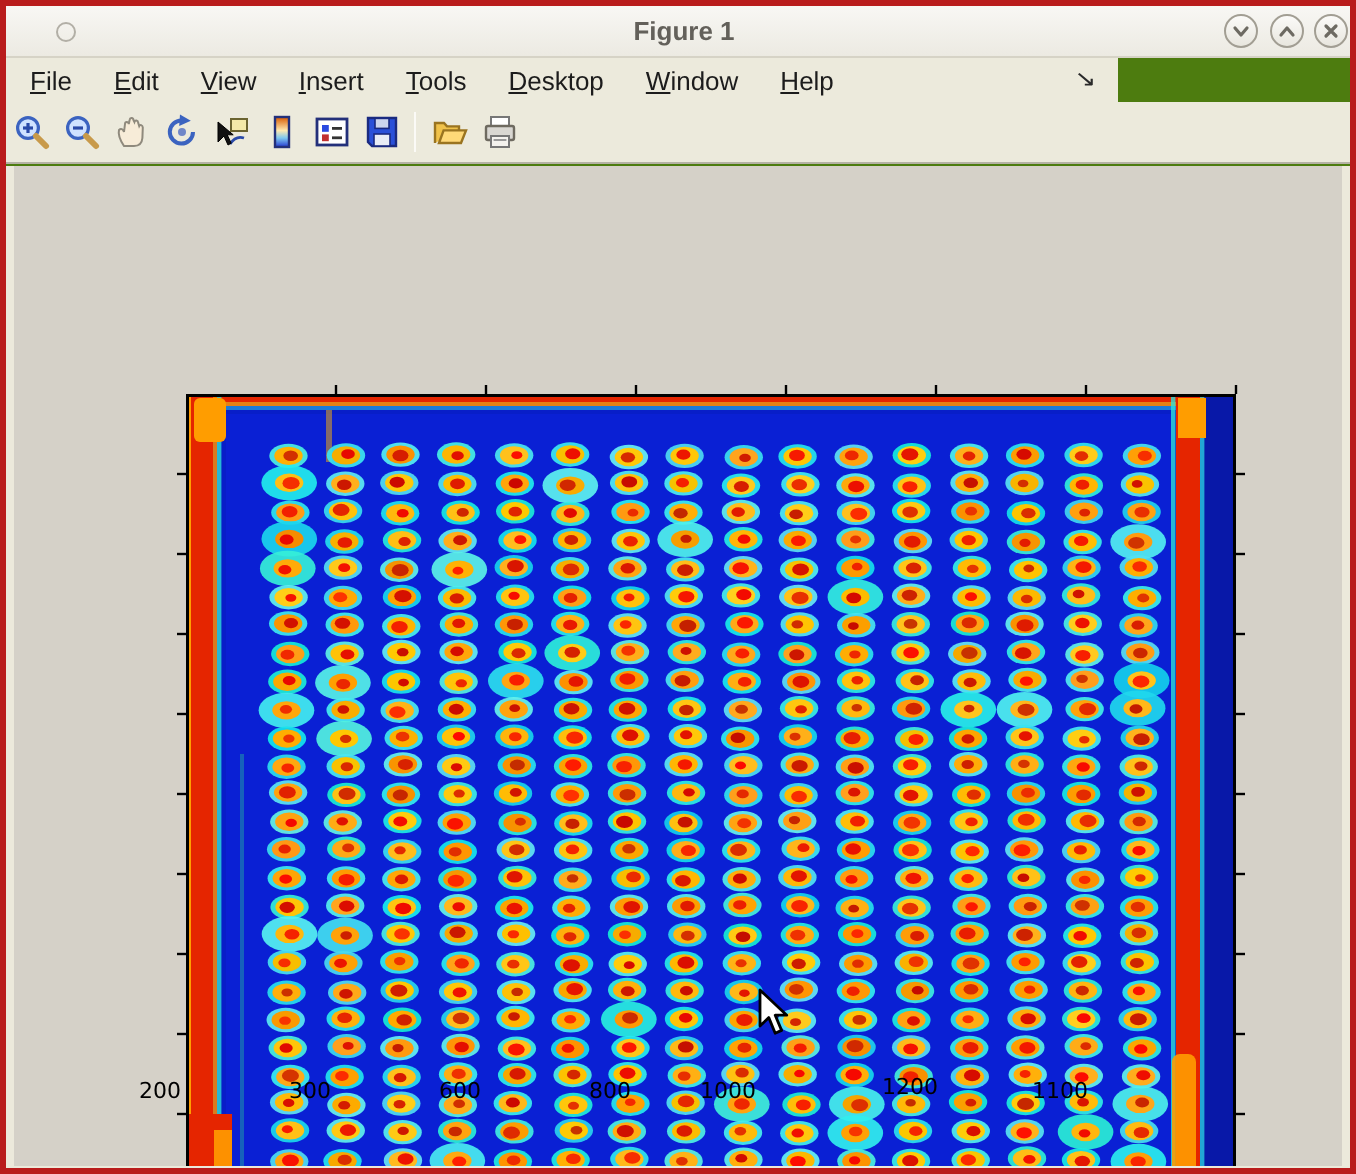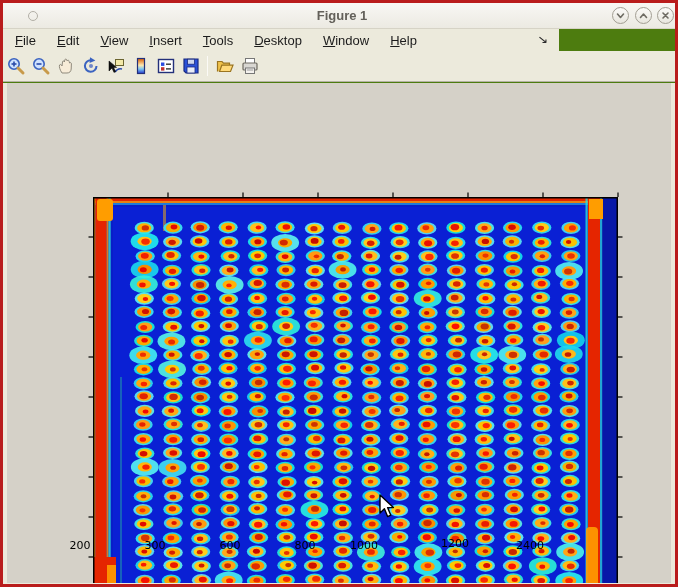--- a/index.html
+++ b/index.html
@@ -1506,21 +1506,21 @@
           <line x1="525" y1="400" x2="529.5" y2="400" stroke="#000" stroke-width="1.2"></line>
         </svg>
     </div>
     <div id="tick-labels">
         <div class="tick-label xlab" style="left: 77px; top: 456px;">200</div>
         <div class="tick-label xlab" style="left: 152px; top: 456px;">300</div>
         <div class="tick-label xlab" style="left: 227px; top: 456px;">600</div>
         <div class="tick-label xlab" style="left: 302px; top: 456px;">800</div>
         <div class="tick-label xlab" style="left: 361px; top: 456px;">1000</div>
         <div class="tick-label xlab" style="left: 452px; top: 454px;">1200</div>
-        <div class="tick-label xlab" style="left: 527px; top: 456px;">2400</div>
+        <div class="tick-label xlab" style="left: 527px; top: 456px;">1100</div>
       </div>
 
   </div>
 
   <div id="frame-left"></div>
   <div id="frame-right"></div>
   <div id="frame-bottom"></div>
 
   <svg id="mouse-cursor" width="20" height="26" viewBox="0 0 20 26">
     <path d="M2,1 L2,19 L6.4,14.8 L9.6,22.6 L12.8,21.2 L9.6,13.6 L15.4,13.6 Z" fill="#ffffff" stroke="#000000" stroke-width="1.4" stroke-linejoin="round"></path>

